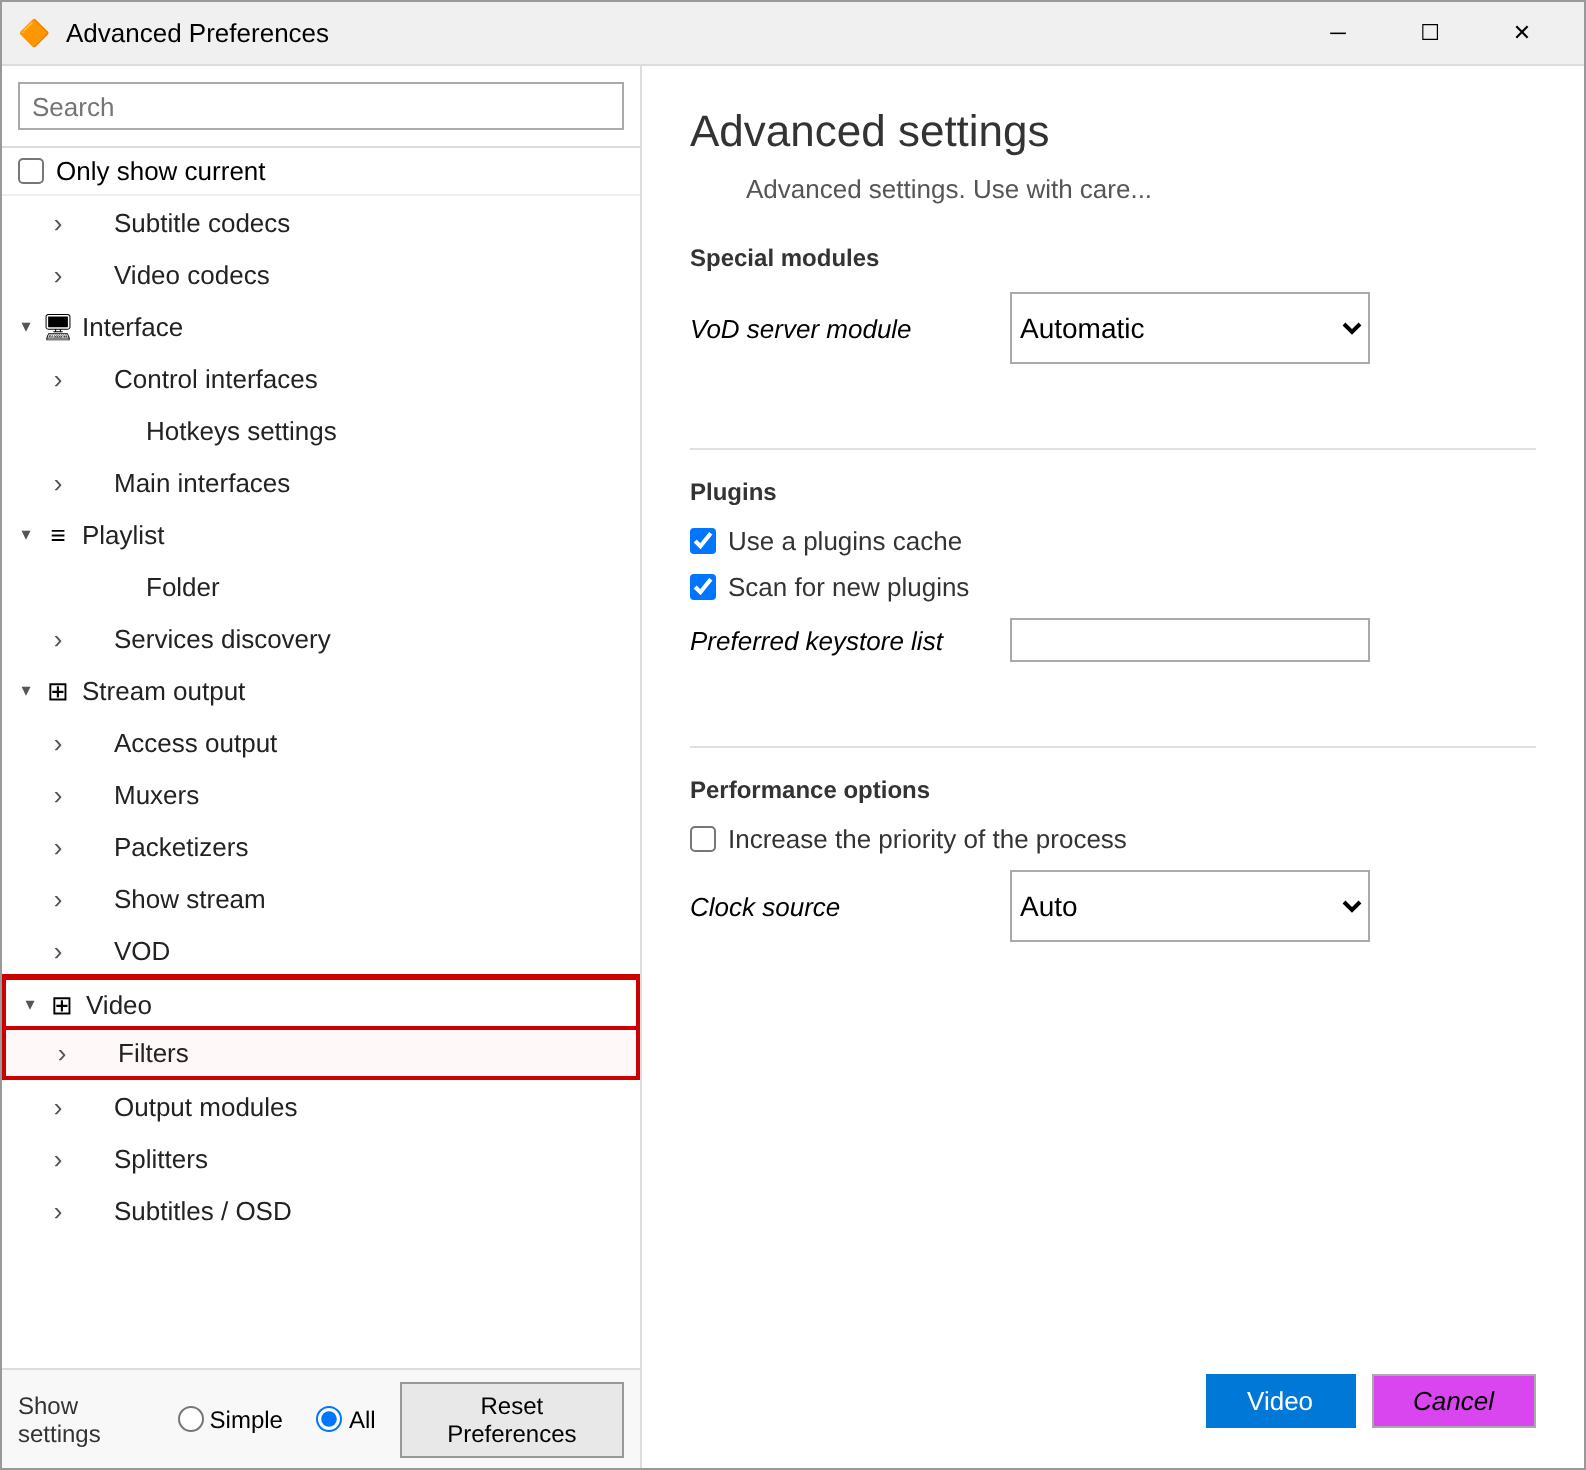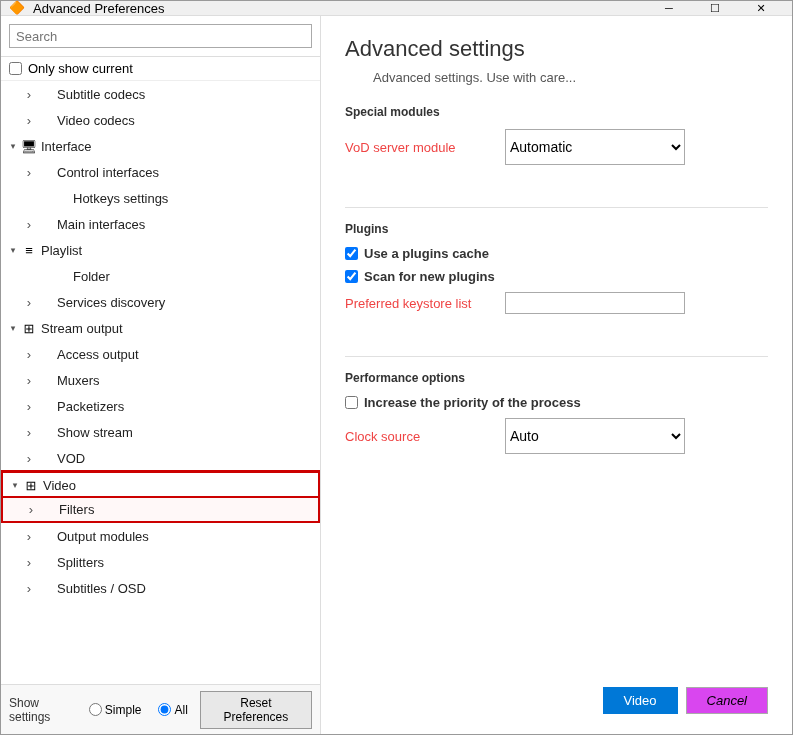--- a/index.html
+++ b/index.html
@@ -1,20 +1,20 @@
 <!DOCTYPE html>
 <html><head>
   <meta charset="utf-8">
   <style>
     * { box-sizing: border-box; margin: 0; padding: 0; }
     body { font-family: 'Segoe UI', Tahoma, sans-serif; font-size: 13px; background: #f0f0f0; }
 
     .window { width: 793px; height: 735px; background: #f0f0f0; border: 1px solid #999; display: flex; flex-direction: column; }
 
-    .titlebar { height: 15px; background: #f0f0f0; display: flex; align-items: center; padding: 0 8px; border-bottom: 1px solid #ddd; gap: 8px; }
+    .titlebar { height: 32px; background: #f0f0f0; display: flex; align-items: center; padding: 0 8px; border-bottom: 1px solid #ddd; gap: 8px; }
     .titlebar-title { font-size: 13px; flex: 1; }
     .titlebar-controls { display: flex; gap: 0; }
     .titlebar-btn { width: 46px; height: 32px; border: none; background: transparent; cursor: pointer; font-size: 11px; display: flex; align-items: center; justify-content: center; }
 
     .content { display: flex; flex: 1; overflow: hidden; }
 
     .sidebar { width: 320px; background: white; border-right: 1px solid #ddd; display: flex; flex-direction: column; }
     .search-box { padding: 8px; border-bottom: 1px solid #ddd; }
     .search-input { width: 100%; height: 24px; border: 1px solid #aaa; padding: 2px 6px; font-size: 13px; }
     .only-show { padding: 4px 8px; display: flex; align-items: center; gap: 6px; border-bottom: 1px solid #eee; }
@@ -42,27 +42,27 @@
     .radio-item { display: flex; align-items: center; gap: 3px; font-size: 12px; }
     .reset-btn { margin-left: auto; padding: 4px 10px; border: 1px solid #999; background: #e8e8e8; cursor: pointer; font-size: 12px; }
 
     .main { flex: 1; background: white; padding: 20px 24px; display: flex; flex-direction: column; }
     .main-title { font-size: 22px; font-weight: 300; color: #333; margin-bottom: 8px; }
     .main-subtitle { font-size: 13px; color: #555; margin-bottom: 20px; margin-left: 28px; }
 
     .section { margin-bottom: 20px; }
     .section-title { font-size: 12px; font-weight: 600; color: #333; margin-bottom: 10px; }
     .form-row { display: flex; align-items: center; margin-bottom: 8px; }
-    .form-label { width: 160px; font-size: 13px; color: #ef4444; }
+    .form-label { width: 160px; font-size: 13px; color: #000000; font-style: italic; }
     .form-control { flex: 1; }
     select.native { width: 180px; height: 36px; border: 1px solid #aaa; font-size: 14px; background: white; }
 
     .checkbox-row { display: flex; align-items: center; gap: 6px; margin-bottom: 8px; }
     .checkbox-row input[type=checkbox] { width: 13px; height: 13px; }
-    .checkbox-row label { font-size: 13px; color: #333; font-weight: bold; }
+    .checkbox-row label { font-size: 13px; color: #333; }
 
     .text-input { width: 180px; height: 22px; border: 1px solid #aaa; padding: 2px 4px; font-size: 13px; }
 
     .divider { border: none; border-top: 1px solid #e0e0e0; margin: 14px 0; }
 
     .main-footer { margin-top: auto; display: flex; justify-content: flex-end; gap: 8px; padding-top: 12px; }
     .btn { padding: 5px 20px; border: 1px solid #aaa; font-size: 13px; cursor: pointer; }
     .btn-primary { background: #0078d7; color: white; border-color: #0078d7; }
     .btn-secondary { background: #d946ef; font-style: italic; }
 

